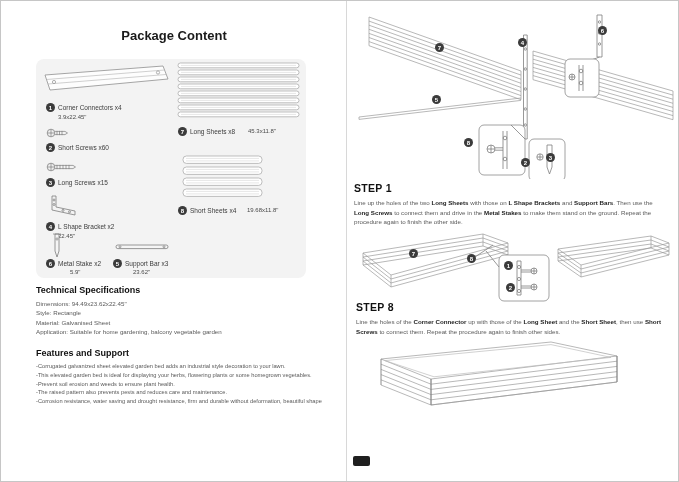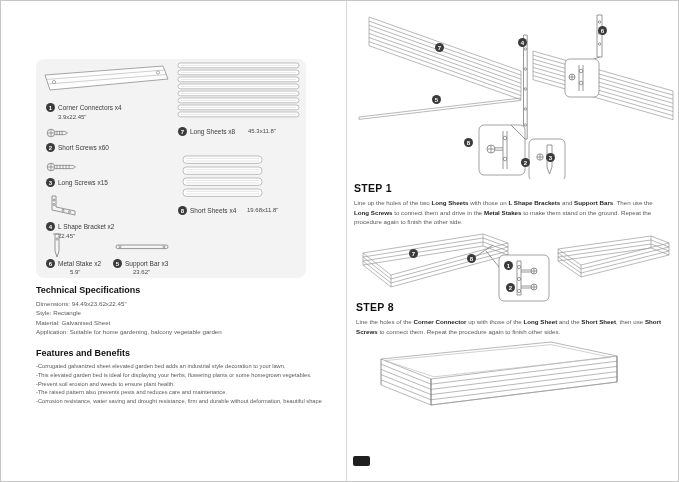--- a/index.html
+++ b/index.html
@@ -33,20 +33,21 @@
 
   .brand-mark { position:absolute; left:352px; top:455px; width:17px; height:10px; background:#1f1f1f; border-radius:2px; }
   svg { display:block; }
 </style>
 </head>
 <body>
 
 <div class="page">
   <div class="divider"></div>
 
+  <div class="pkg-title">Package Content</div>
 
   <div class="parts-panel">
 
     <div class="pp-illus" style="left:5px;top:4px">
       <svg width="130" height="36" viewBox="0 0 130 36">
         <g stroke="#8f8f8f" stroke-width="0.8" fill="#fdfdfd">
             <path d="M4,12 L122,3 L127,16 L9,27 Z"></path>
           </g>
         <g stroke="#b0b0b0" stroke-width="0.6" fill="none">
             <path d="M5.5,16.5 L123.5,7 M7,21 L125,11.5"></path>
@@ -178,21 +179,21 @@
 
   <div class="tech-specs">
     <div class="sec-h">Technical Specifications</div>
     <div class="spec-line">Dimensions: 94.49x23.62x22.45"</div>
     <div class="spec-line">Style: Rectangle</div>
     <div class="spec-line">Material: Galvanised Sheet</div>
     <div class="spec-line">Application: Suitable for home gardening, balcony vegetable garden</div>
   </div>
 
   <div class="features">
-    <div class="sec-h">Features and Benefits</div>
+    <div class="sec-h">Features and Support</div>
     <div class="feat-line">-Corrugated galvanized sheet elevated garden bed adds an industrial style decoration to your lawn.</div>
     <div class="feat-line">-This elevated garden bed is ideal for displaying your herbs, flowering plants or some homegrown vegetables.</div>
     <div class="feat-line">-Prevent soil erosion and weeds to ensure plant health.</div>
     <div class="feat-line">-The raised pattern also prevents pests and reduces care and maintenance.</div>
     <div class="feat-line">-Corrosion resistance, water saving and drought resistance, firm and durable without deformation, beautiful shape</div>
   </div>
 
   <div class="illus" style="left:352px;top:6px;width:322px;height:172px">
     <svg width="322" height="172" viewBox="0 0 322 172">
       <g stroke="#9a9a9a" stroke-width="0.7" fill="none">

